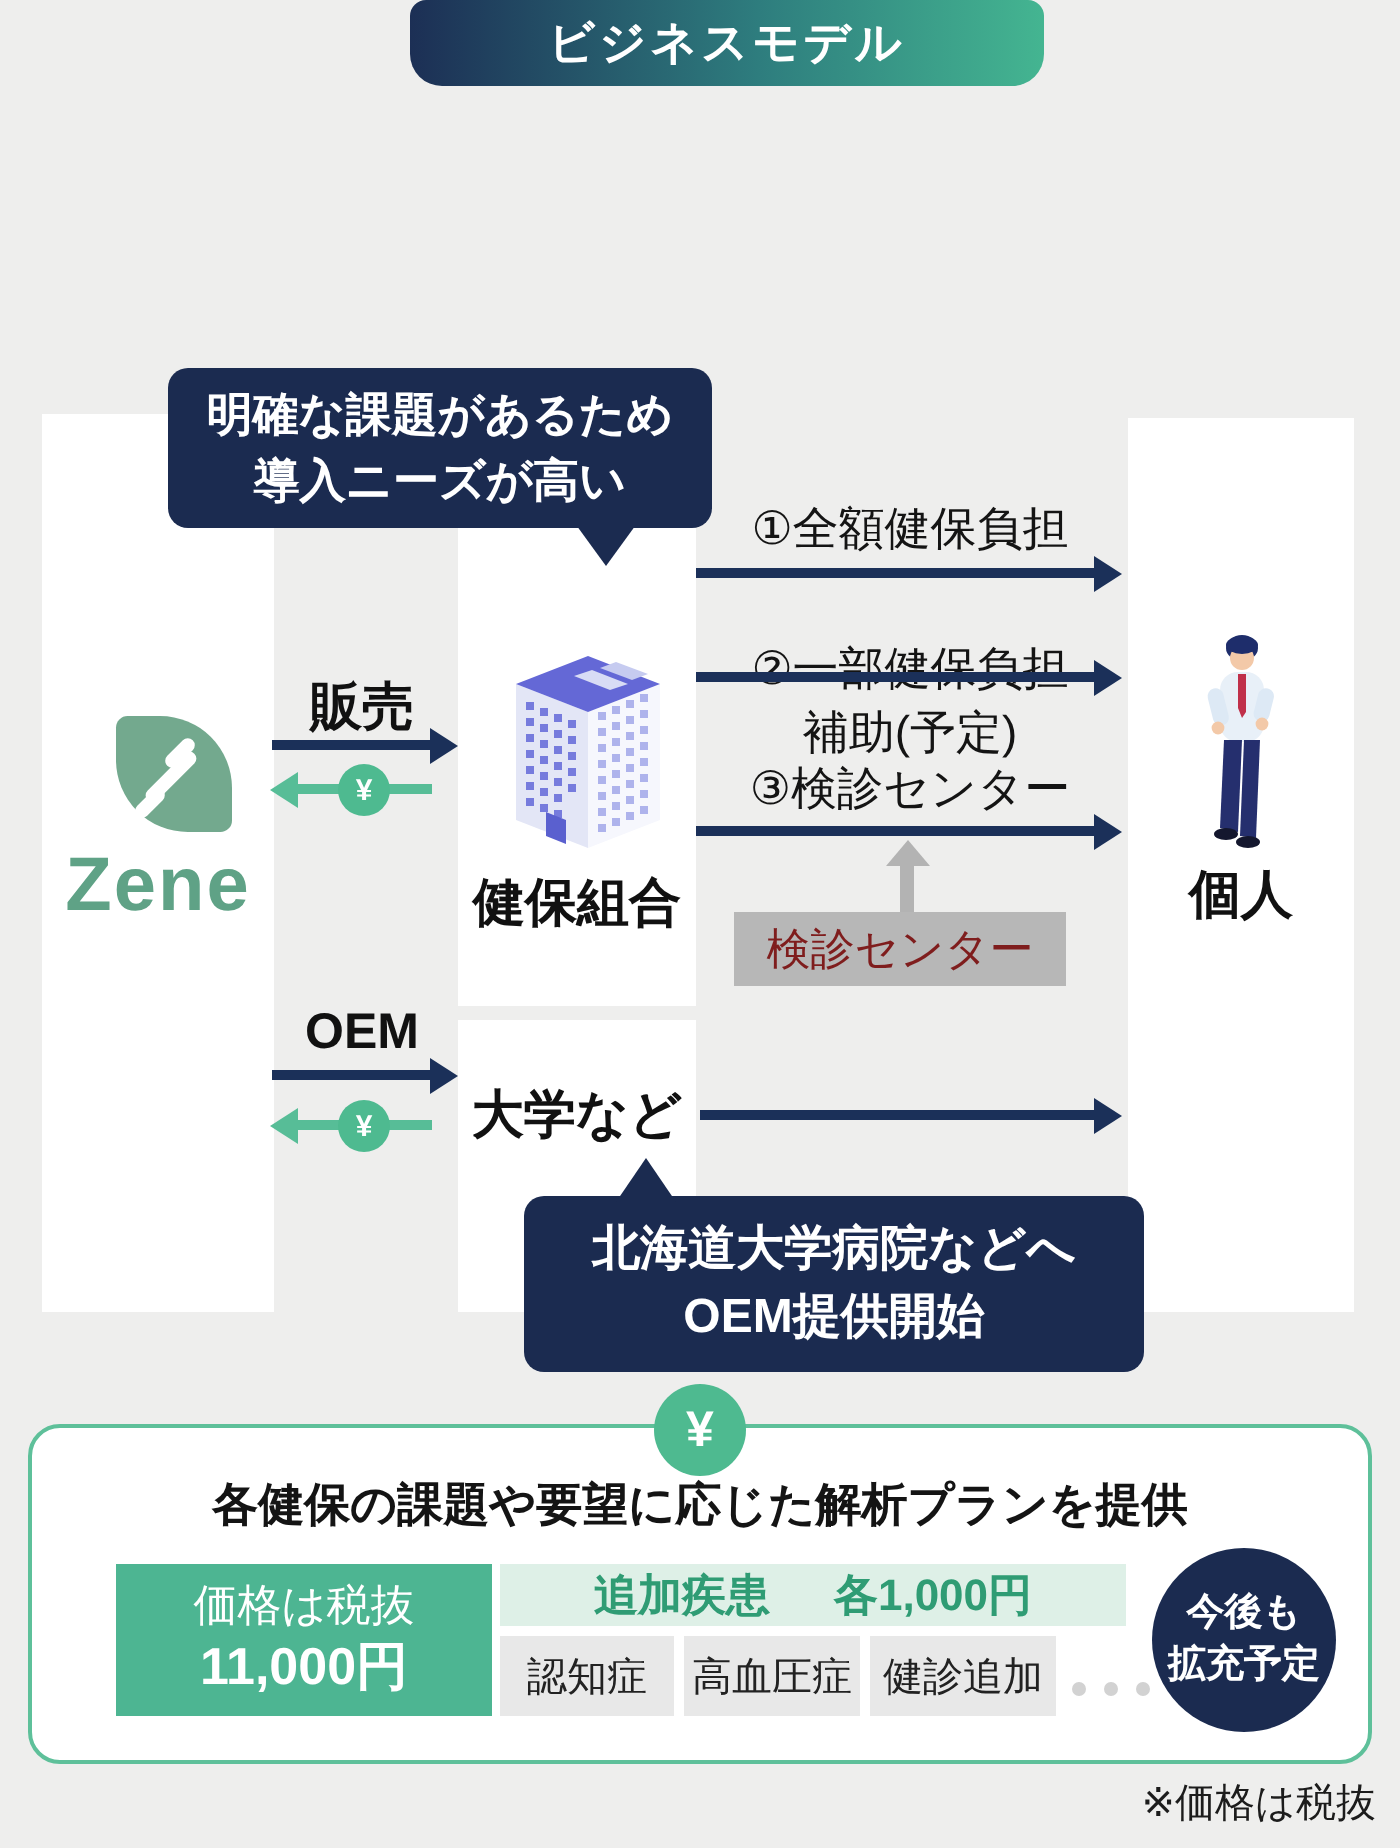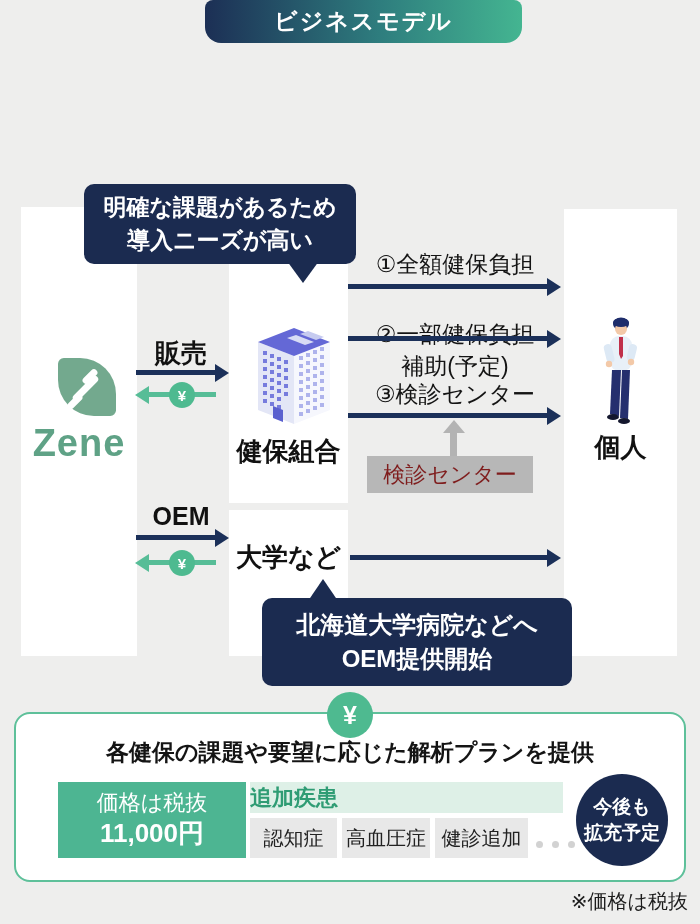--- a/index.html
+++ b/index.html
@@ -122,21 +122,21 @@
   .base-box {
     position:absolute; left:58px; top:782px; width:188px; height:76px;
     background:#4db592; color:#fff; display:flex; flex-direction:column;
     align-items:center; justify-content:center; line-height:1.3;
   }
   .base-box .bl { font-size:22px; }
   .base-box .bp { font-size:26px; font-weight:bold; }
   .add-header {
     position:absolute; left:250px; top:782px; width:313px; height:31px;
     background:#def0e7; color:#2f9c74; font-size:22px; font-weight:bold;
-    display:flex; align-items:center; gap:32px;
+    display:flex; align-items:center; justify-content:center; gap:32px;
   }
   .opt {
     position:absolute; top:818px; height:40px; background:#e8e8e8;
     color:#222; font-size:20px; font-weight:500;
     display:flex; align-items:center; justify-content:center;
   }
   .opt-1 { left:250px; width:87px; }
   .opt-2 { left:342px; width:88px; }
   .opt-3 { left:435px; width:93px; }
   .dots { position:absolute; left:536px; top:841px; display:flex; gap:9px; }
@@ -258,20 +258,21 @@
     <span>¥</span>
   </div>
   <div class="panel-heading">各健保の課題や要望に応じた解析プランを提供</div>
 
   <div class="base-box">
     <div class="bl">価格は税抜</div>
     <div class="bp">11,000円</div>
   </div>
   <div class="add-header">
     <span>追加疾患</span>
+    <span>各1,000円</span>
   </div>
   <div class="opt opt-1">認知症</div>
   <div class="opt opt-2">高血圧症</div>
   <div class="opt opt-3">健診追加</div>
   <div class="dots">
       <i></i>
       <i></i>
       <i></i>
     </div>
   <div class="future-circle">

